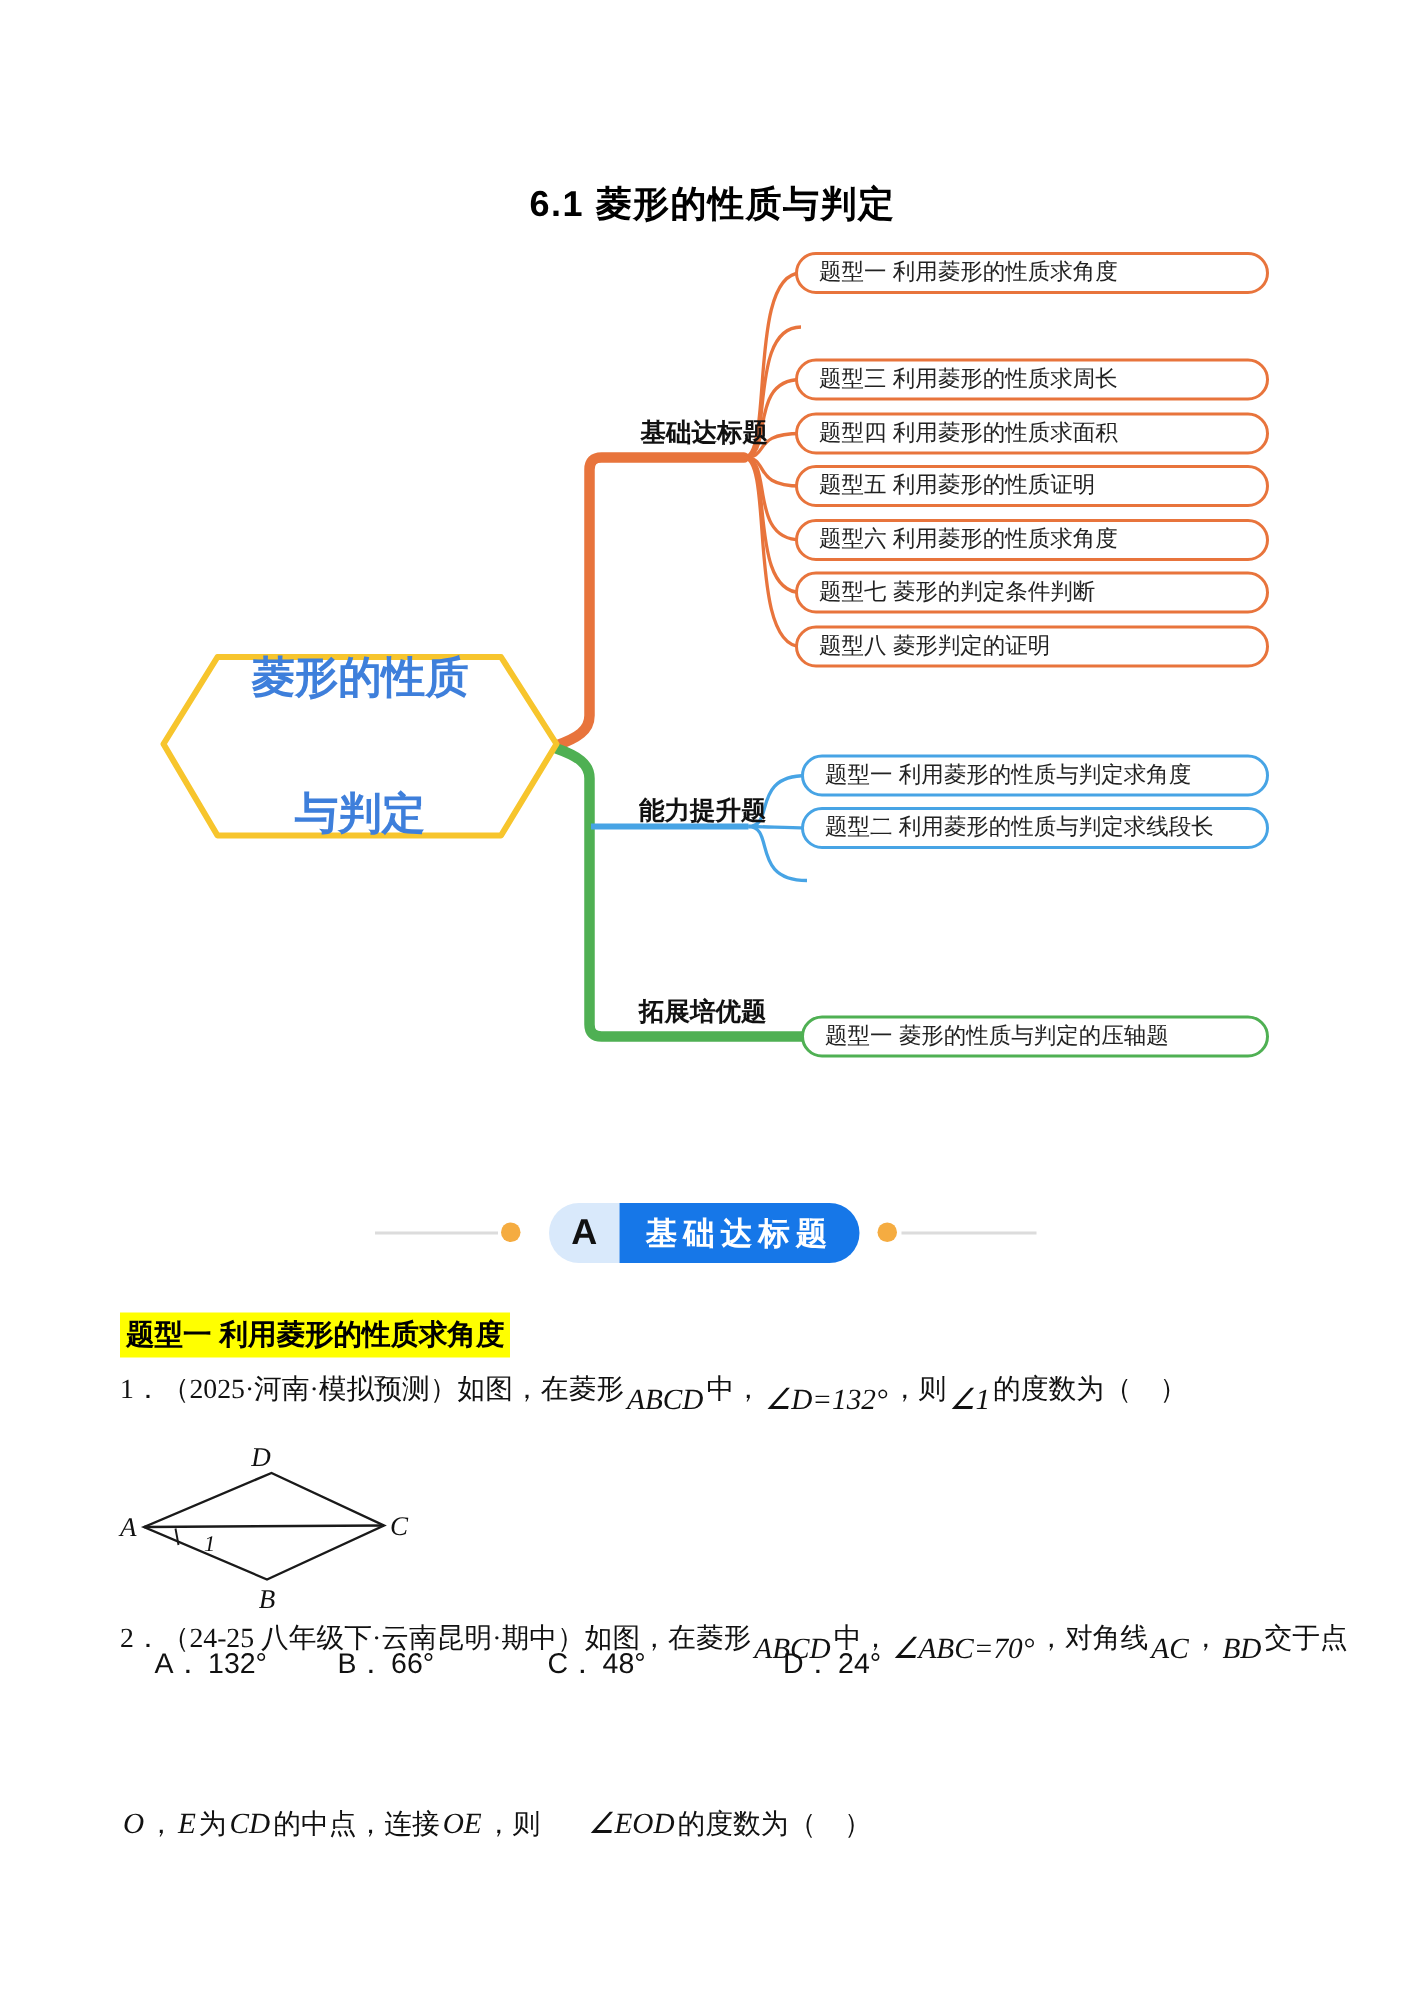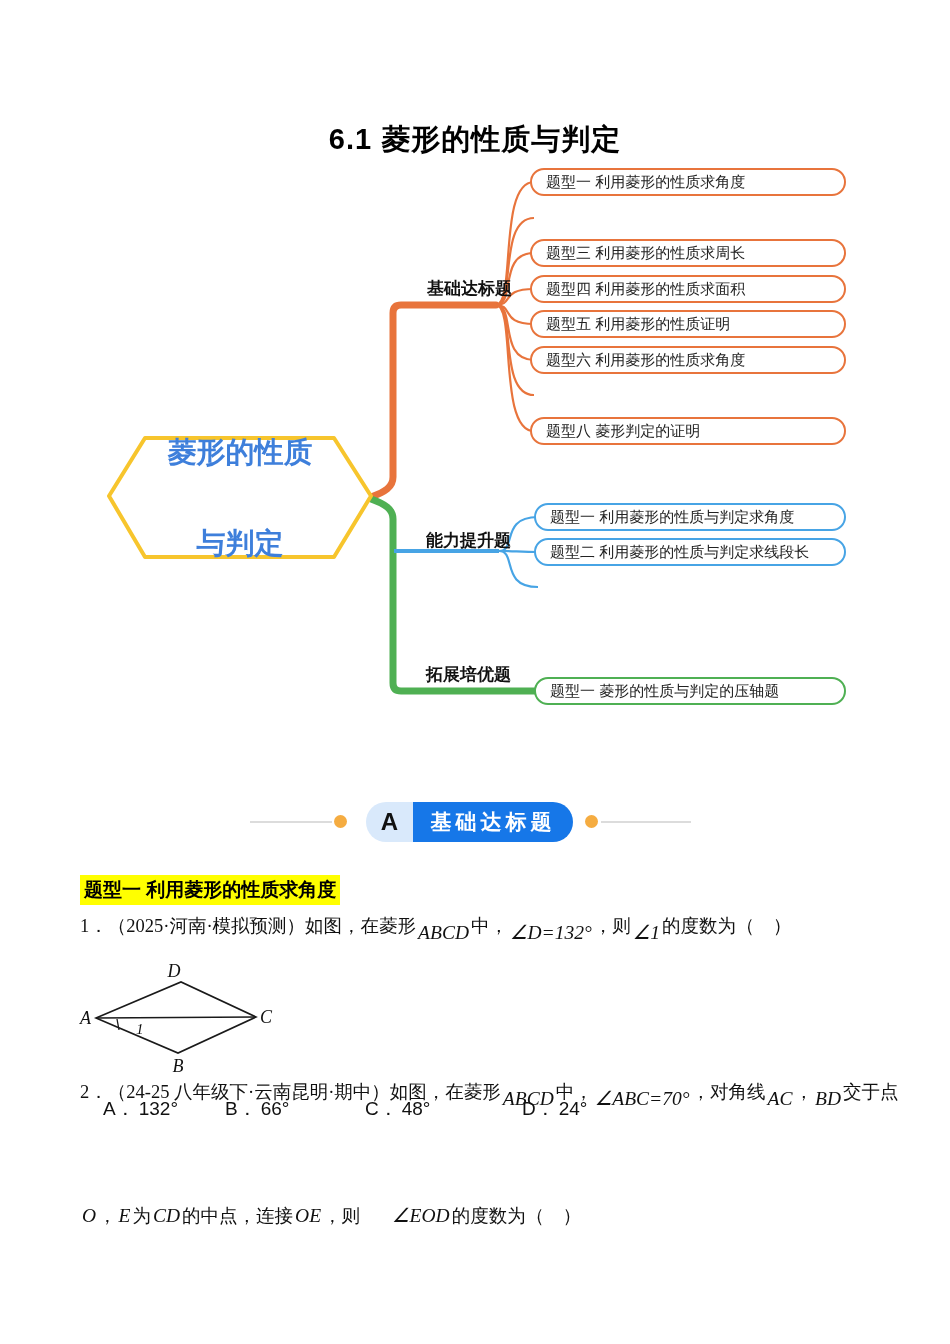--- a/index.html
+++ b/index.html
@@ -1,21 +1,21 @@
 <!DOCTYPE html>
 <html style="--branch-orange: #E8743C; --branch-blue: #47A4E5; --branch-green: #4FB053; --hex-border: #F7C52D; --center-text: #3E7FDB; --badge-blue: #1677E8; --badge-light: #D9E9FB; --dot-orange: #F5AC41; --highlight: #FFFF00;"><head>
 <meta charset="utf-8">
 <style>
   html,body{margin:0;padding:0;background:#ffffff;}
   .page{position:relative;width:950px;height:1344px;background:#fff;overflow:hidden;
         font-family:"Liberation Sans",sans-serif;color:#1a1a1a;}
 
   
   .doc-title{position:absolute;top:120px;left:0;width:100%;text-align:center;
-             font-size:29px;font-weight:bold;letter-spacing:1px;color:#000;}
+             font-size:24px;font-weight:bold;letter-spacing:1px;color:#000;}
 
   
   .mm-svg{position:absolute;left:0;top:160px;width:950px;height:560px;}
   .hexagon-wrap{position:absolute;left:106px;top:433px;width:268px;height:130px;}
   .hex-text{position:absolute;left:106px;top:433px;width:268px;height:130px;
             display:flex;flex-direction:column;align-items:center;justify-content:space-between;
             font-size:29px;font-weight:bold;line-height:39px;color:var(--center-text);}
   .mm-label{position:absolute;font-size:17px;font-weight:bold;color:#111;white-space:nowrap;}
   .mm-box{position:absolute;left:530px;width:316px;height:28px;box-sizing:border-box;
           background:#fff;border-radius:14px;font-size:15px;color:#222;
@@ -88,20 +88,21 @@
 
   <div class="mm-label" style="left:427px;top:277px;">基础达标题</div>
   <div class="mm-label" style="left:426px;top:529px;">能力提升题</div>
   <div class="mm-label" style="left:426px;top:663px;">拓展培优题</div>
 
   <div class="mm-box orange" style="top:168px">题型一 利用菱形的性质求角度</div>
   <div class="mm-box orange" style="top:239px">题型三 利用菱形的性质求周长</div>
   <div class="mm-box orange" style="top:275px">题型四 利用菱形的性质求面积</div>
   <div class="mm-box orange" style="top:310px">题型五 利用菱形的性质证明</div>
   <div class="mm-box orange" style="top:346px">题型六 利用菱形的性质求角度</div>
+  <div class="mm-box orange" style="top:381px">题型七 菱形的判定条件判断</div>
   <div class="mm-box orange" style="top:417px">题型八 菱形判定的证明</div>
 
   <div class="mm-box blue" style="top:503px">题型一 利用菱形的性质与判定求角度</div>
   <div class="mm-box blue" style="top:538px">题型二 利用菱形的性质与判定求线段长</div>
 
   <div class="mm-box green" style="top:677px">题型一 菱形的性质与判定的压轴题</div>
 
   <div class="badge-line" style="left:250px;width:82px;"></div>
   <div class="badge-line" style="left:601px;width:90px;"></div>
   <div class="badge-dot" style="left:334px;"></div>

